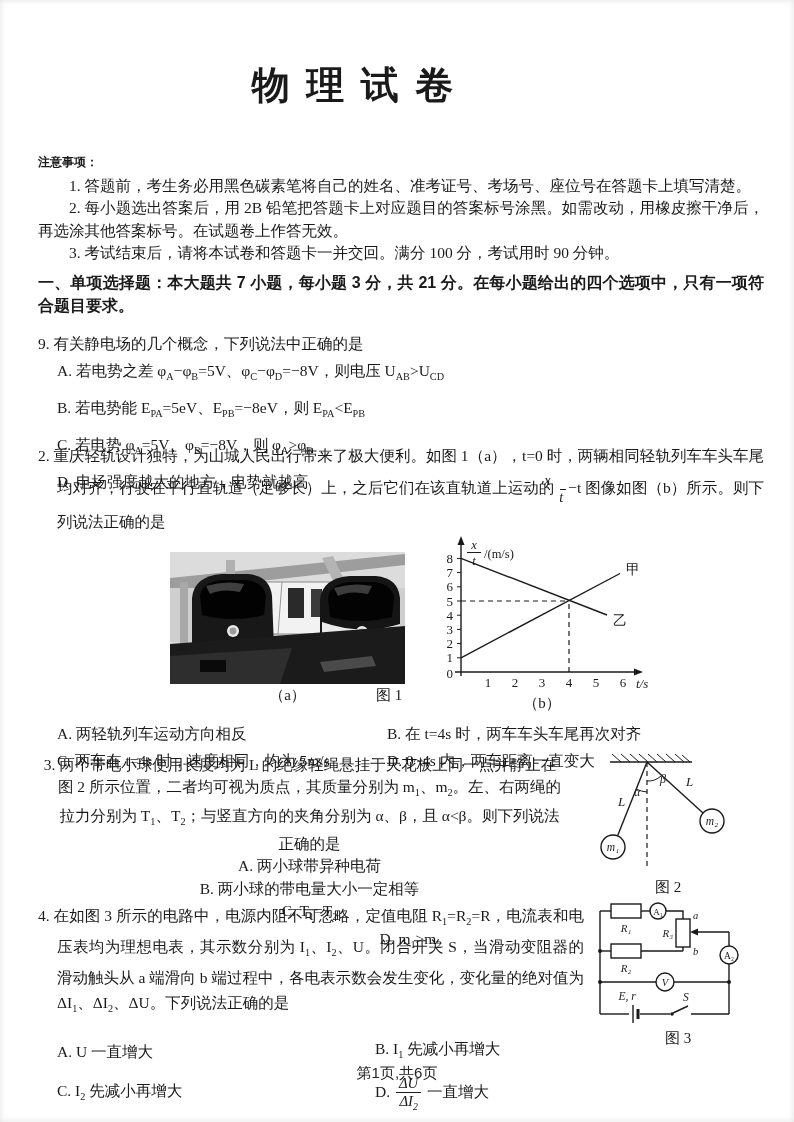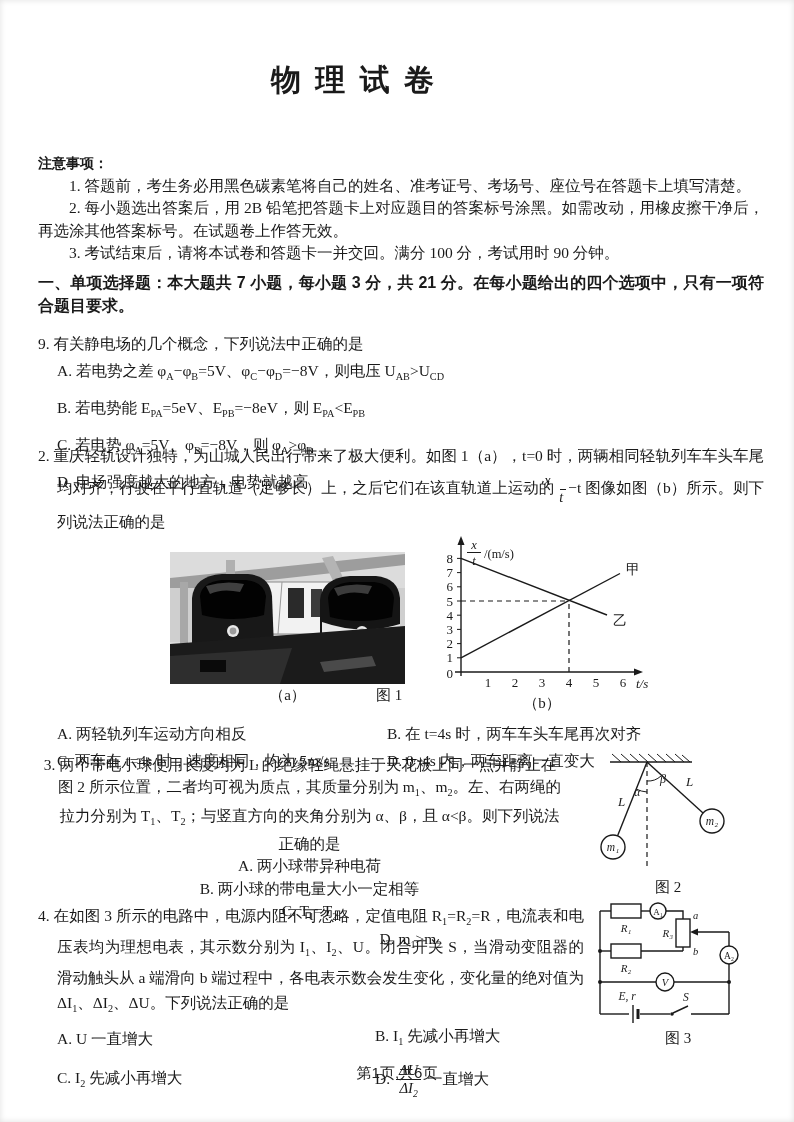--- a/index.html
+++ b/index.html
@@ -15,26 +15,26 @@
   sub { font-size:0.66em; }
 
   
   .frac { display:inline-flex; flex-direction:column; align-items:center;
           vertical-align:middle; line-height:1.12; font-size:0.92em;
           margin:0 2px; font-style:italic; }
   .frac .den { border-top:1.2px solid currentColor; padding:0 3px;text-align:right; }
   .frac .num { padding:0 3px; }
 
   #page-title { top:60px; left:0; width:708px; text-align:center;
-    font-size:30px; font-weight:bold; letter-spacing:3px;
+    font-size:38px; font-weight:bold; letter-spacing:3px;
     font-family:"Liberation Sans","DejaVu Sans",sans-serif; }
 
   #notice { top:152px; font-size:15.5px; line-height:22.5px; }
-  #notice .heading { font-size:14px; font-weight:bold;
-    font-family:Liberation Sans, sans-serif; }
+  #notice .heading { font-size:12px; font-weight:bold;
+    font-family:Liberation Mono, monospace; }
   #notice .item { text-indent:2em; text-align:justify; }
 
   #section-heading { top:272px; font-size:16px; font-weight:bold;
     line-height:22.5px; text-align:justify;
     font-family:"Liberation Sans","DejaVu Sans",sans-serif; }
 
   .stem { font-size:15.5px; line-height:23px; text-align:justify;
           padding-left:19px; text-indent:-19px; }
   .option { font-size:15.5px; line-height:24px; padding-left:19px; }
 
@@ -55,21 +55,21 @@
 
   #q3 { top:754px; }
   #q3 .stem, #q3 .option { line-height:22.3px; font-size:15.5px;text-align:center; }
   #q3 .option { line-height:22.3px; }
   .q3-fig { float:right; width:192px; margin:-8px 0 4px 10px; text-align:center; }
 
   #q4 { top:903px; }
   #q4 .stem { line-height:25px; }
   .q4-fig { float:right; width:172px; margin:-4px 0 4px 8px; text-align:center; }
   .opt-grid4 { display:grid; grid-template-columns:318px auto; row-gap:8px;
-               padding-left:19px; margin-top:3px; align-items:center; }
+               padding-left:19px; margin-top:16px; align-items:center; }
   .opt-grid4 .option { padding-left:0; }
   .opt-grid4 .frac { font-size:0.95em; }
 
   #footer { top:1064px; left:0; width:794px; text-align:center;
             font-size:15px; color:#222;
             font-family:"Liberation Sans","DejaVu Sans",sans-serif; }
 
   svg { display:block; }
   svg text { font-family:"Liberation Serif","DejaVu Serif",serif; fill:#1a1a1a; }
   svg .it { font-style:italic; }

